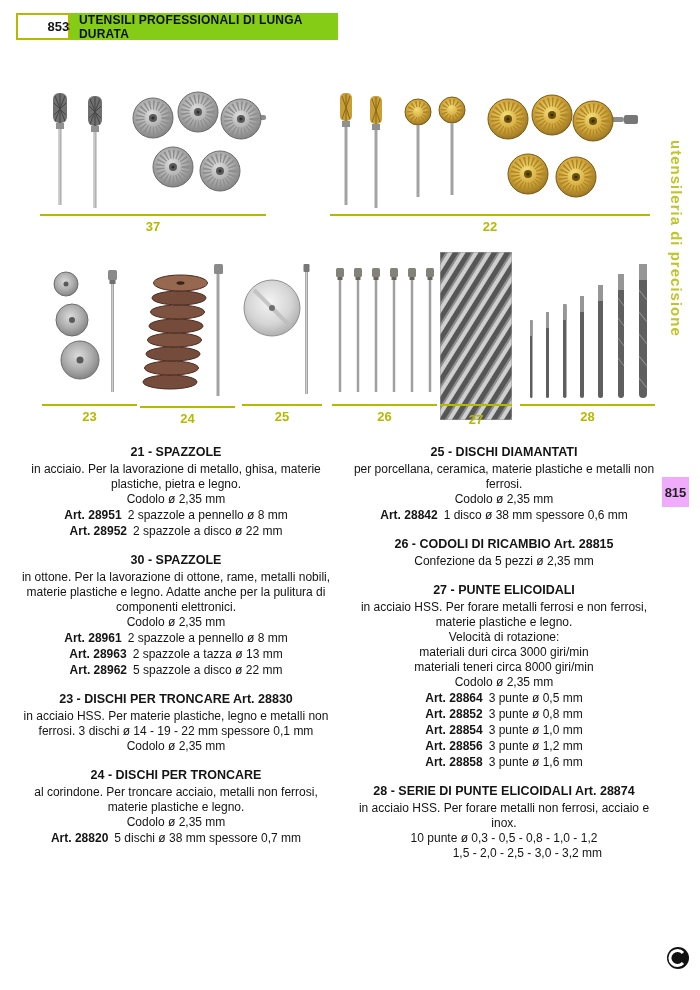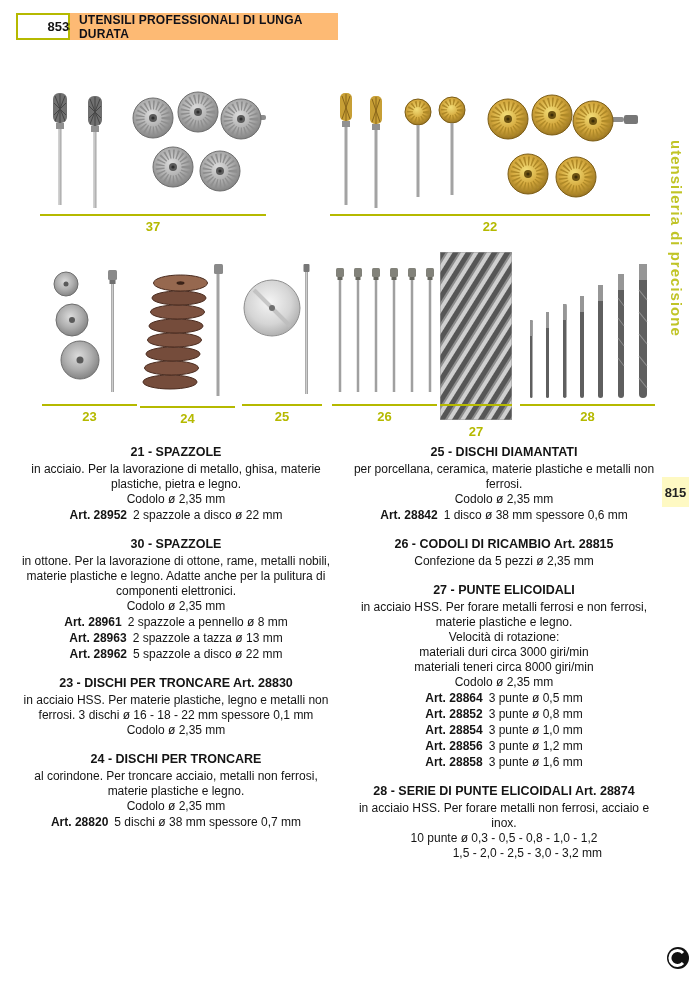--- a/index.html
+++ b/index.html
@@ -9,49 +9,49 @@
     font-family:"Liberation Sans", sans-serif; color:#141414;
   }
   
   .code-box {
     position:absolute; left:16px; top:13px; width:54px; height:27px;
     border:2px solid #b5b900; display:flex; align-items:center; justify-content:center;
     font-size:13px; font-weight:bold; background:#fff;padding-left:45px;
   }
   .banner {
     position:absolute; left:70px; top:13px; width:268px; height:27px;
-    background:#fdba74; display:flex; align-items:center; padding:0 9px;
+    background:#84cc16; display:flex; align-items:center; padding:0 9px;
     font-size:12px; font-weight:bold; color:#101018; letter-spacing:0.2px;
   }
   
   .side-text {
     position:absolute; left:668px; top:140px; height:260px;
     writing-mode:vertical-rl; font-size:15px; font-weight:bold;
     color:#c0c426; letter-spacing:1px; white-space:nowrap;
   }
   .page-num {
     position:absolute; left:662px; top:477px; width:27px; height:30px;
-    background:#fef9c3; display:flex; align-items:center; justify-content:center;
+    background:#f0abfc; display:flex; align-items:center; justify-content:center;
     font-size:13px; font-weight:bold; color:#222;
   }
   
   .fig { position:absolute; }
   .fig svg { display:block; }
   .rule { border-top:2px solid #b5b900; margin-top:4px; }
   .fig-num { text-align:center; color:#b5b900; font-weight:bold; font-size:13px; margin-top:3px; }
   #fig21{left:40px;  top:88px;  width:226px;}
   #fig22{left:330px; top:88px;  width:320px;}
   #fig23{left:42px;  top:258px; width:95px;}
   #fig24{left:140px; top:256px; width:95px;}
   #fig25{left:242px; top:258px; width:80px;}
   #fig26{left:332px; top:258px; width:105px;}
   #fig27{left:440px; top:252px; width:72px;}
   #fig28{left:520px; top:258px; width:135px;}
   #fig27 .rule   { position:absolute; left:0; right:0; top:152px; margin:0; }
-  #fig27 .fig-num{ position:absolute; left:0; right:0; top:156px; margin:16px; }
+  #fig27 .fig-num{ position:absolute; left:0; right:0; top:156px; margin:4px; }
   
   .col { position:absolute; top:445px;text-align:center; }
   .col-left  { left:18px;  width:316px; }
   .col-right { left:345px; width:318px; }
   .prod { margin-bottom:14px; }
   .prod h3 { font-size:12.5px; font-weight:bold; margin:0 0 3px; }
   .pbody { font-size:12px; line-height:15px; white-space:pre-wrap; margin:0; }
   .art { font-size:12px; line-height:16px; }
   .ac { font-weight:bold; margin-right:6px; }
   
@@ -277,35 +277,36 @@
     <div class="rule"></div>
     <figcaption class="fig-num">28</figcaption>
   </figure>
 
   <div class="col col-left">
 
     <section class="prod">
       <h3>21 - SPAZZOLE</h3>
       <p class="pbody">in acciaio. Per la lavorazione di metallo, ghisa, materie plastiche, pietra e legno.
 Codolo ø 2,35 mm</p>
+      <div class="art"><span class="ac">Art. 28951</span><span>2 spazzole a pennello ø 8 mm</span></div>
       <div class="art"><span class="ac">Art. 28952</span><span>2 spazzole a disco ø 22 mm</span></div>
     </section>
 
     <section class="prod">
       <h3>30 - SPAZZOLE</h3>
       <p class="pbody">in ottone. Per la lavorazione di ottone, rame, metalli nobili, materie plastiche e legno. Adatte anche per la pulitura di componenti elettronici.
 Codolo ø 2,35 mm</p>
       <div class="art"><span class="ac">Art. 28961</span><span>2 spazzole a pennello ø 8 mm</span></div>
       <div class="art"><span class="ac">Art. 28963</span><span>2 spazzole a tazza ø 13 mm</span></div>
       <div class="art"><span class="ac">Art. 28962</span><span>5 spazzole a disco ø 22 mm</span></div>
     </section>
 
     <section class="prod">
       <h3>23 - DISCHI PER TRONCARE Art. 28830</h3>
-      <p class="pbody">in acciaio HSS. Per materie plastiche, legno e metalli non ferrosi. 3 dischi ø 16 - 18 - 22 mm spessore 0,1 mm
+      <p class="pbody">in acciaio HSS. Per materie plastiche, legno e metalli non ferrosi. 3 dischi ø 14 - 19 - 22 mm spessore 0,1 mm
 Codolo ø 2,35 mm</p>
     </section>
 
     <section class="prod">
       <h3>24 - DISCHI PER TRONCARE</h3>
       <p class="pbody">al corindone. Per troncare acciaio, metalli non ferrosi, materie plastiche e legno.
 Codolo ø 2,35 mm</p>
       <div class="art"><span class="ac">Art. 28820</span><span>5 dischi ø 38 mm spessore 0,7 mm</span></div>
     </section>
 

